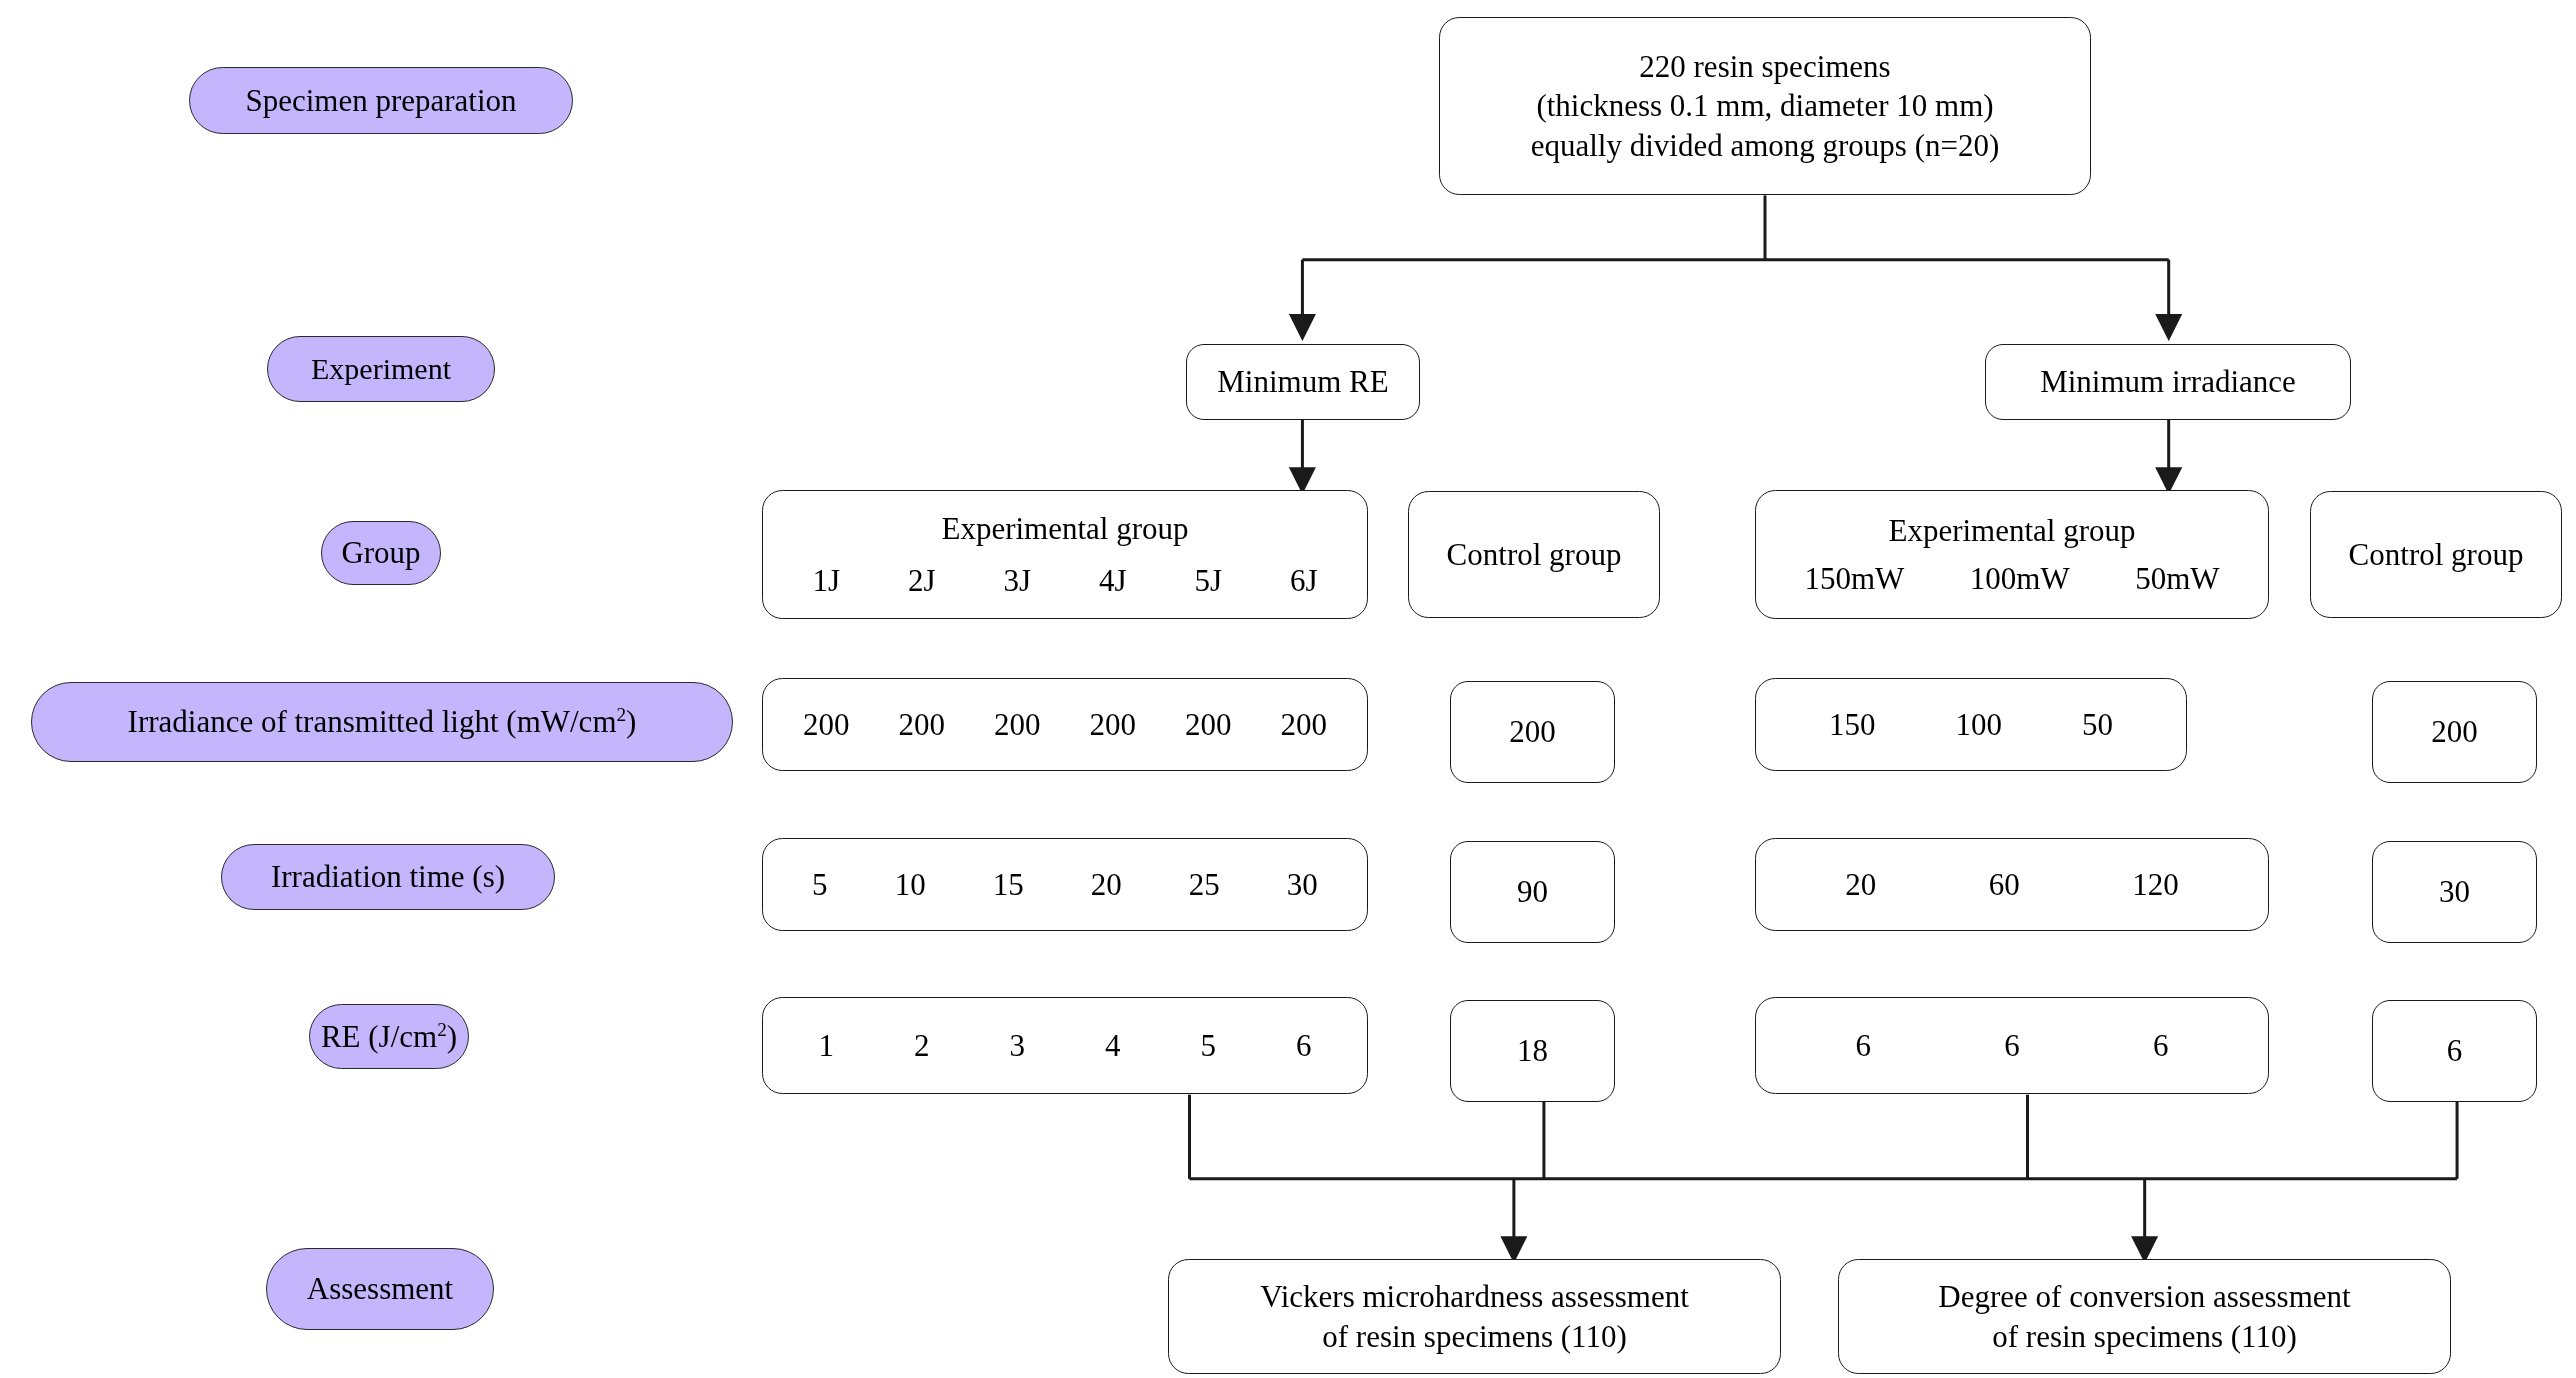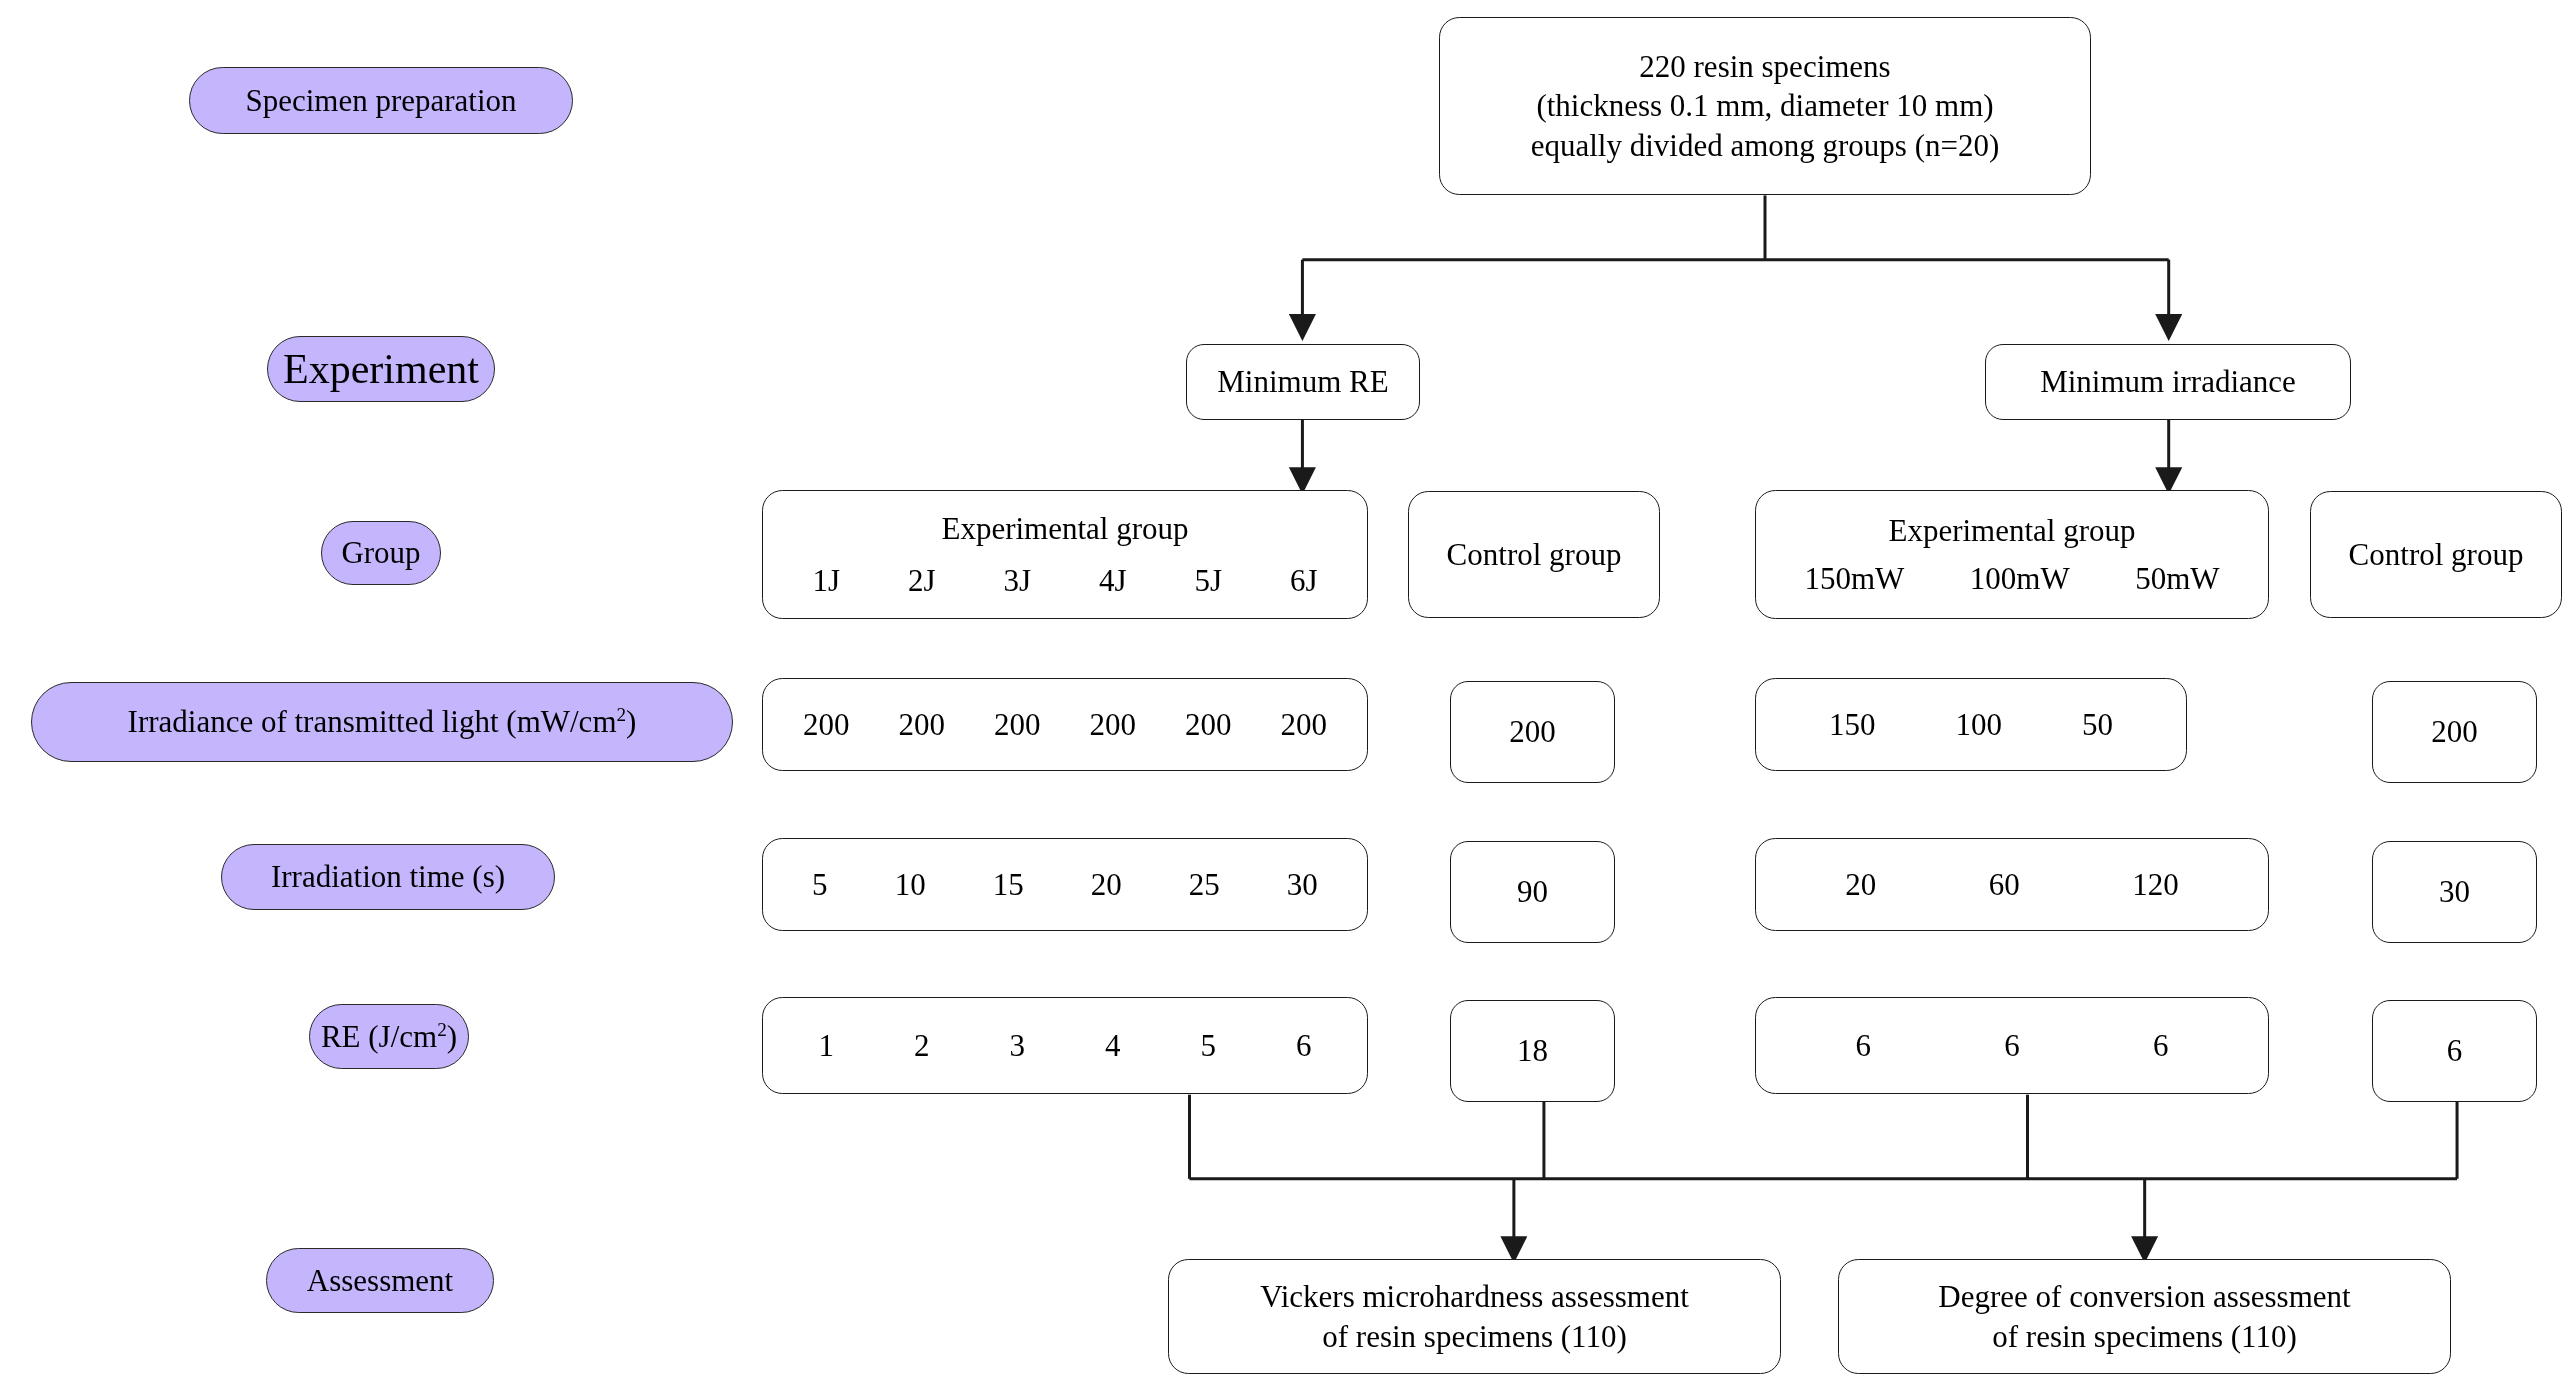--- a/index.html
+++ b/index.html
@@ -59,41 +59,41 @@
 
       <path d="M 2520 1962 L 2520 2095" marker-end="url(#arrow)"></path>
       <path d="M 3570 1962 L 3570 2095" marker-end="url(#arrow)"></path>
     </g>
   </svg>
 
   <div class="rowlabel" style="left:189px;top:67px;width:384px;height:67px;font-size:31px;">
     <span>Specimen preparation</span>
   </div>
 
-  <div class="rowlabel" style="left:267px;top:336px;width:228px;height:66px;font-size:42px;">
+  <div class="rowlabel" style="left:267px;top:336px;width:228px;height:66px;font-size:30px;">
     <span>Experiment</span>
   </div>
 
   <div class="rowlabel" style="left:321px;top:521px;width:120px;height:64px;font-size:31px;">
     <span>Group</span>
   </div>
 
   <div class="rowlabel" style="left:31px;top:682px;width:702px;height:80px;font-size:31px;align-items:center;">
     <span>Irradiance of transmitted light (mW/cm<sup>2</sup>)</span>
   </div>
 
   <div class="rowlabel" style="left:221px;top:844px;width:334px;height:66px;font-size:31px;">
     <span>Irradiation time (s)</span>
   </div>
 
   <div class="rowlabel" style="left:309px;top:1004px;width:160px;height:65px;font-size:31px;">
     <span>RE (J/cm<sup>2</sup>)</span>
   </div>
 
-  <div class="rowlabel" style="left:266px;top:1248px;width:228px;height:65px;font-size:31px;">
+  <div class="rowlabel" style="left:266px;top:1248px;width:228px;height:82px;font-size:31px;">
     <span>Assessment</span>
   </div>
 
   <div class="node r-lg" style="left:1439px;top:17px;width:652px;height:178px;font-size:31px;padding:6px 15px;">
     <span>220 resin specimens</span>
     <span>(thickness 0.1 mm, diameter 10 mm)</span>
     <span>equally divided among groups (n=20)</span>
   </div>
 
   <div class="node r-md" style="left:1186px;top:336px;width:234px;height:76px;font-size:31px;">

